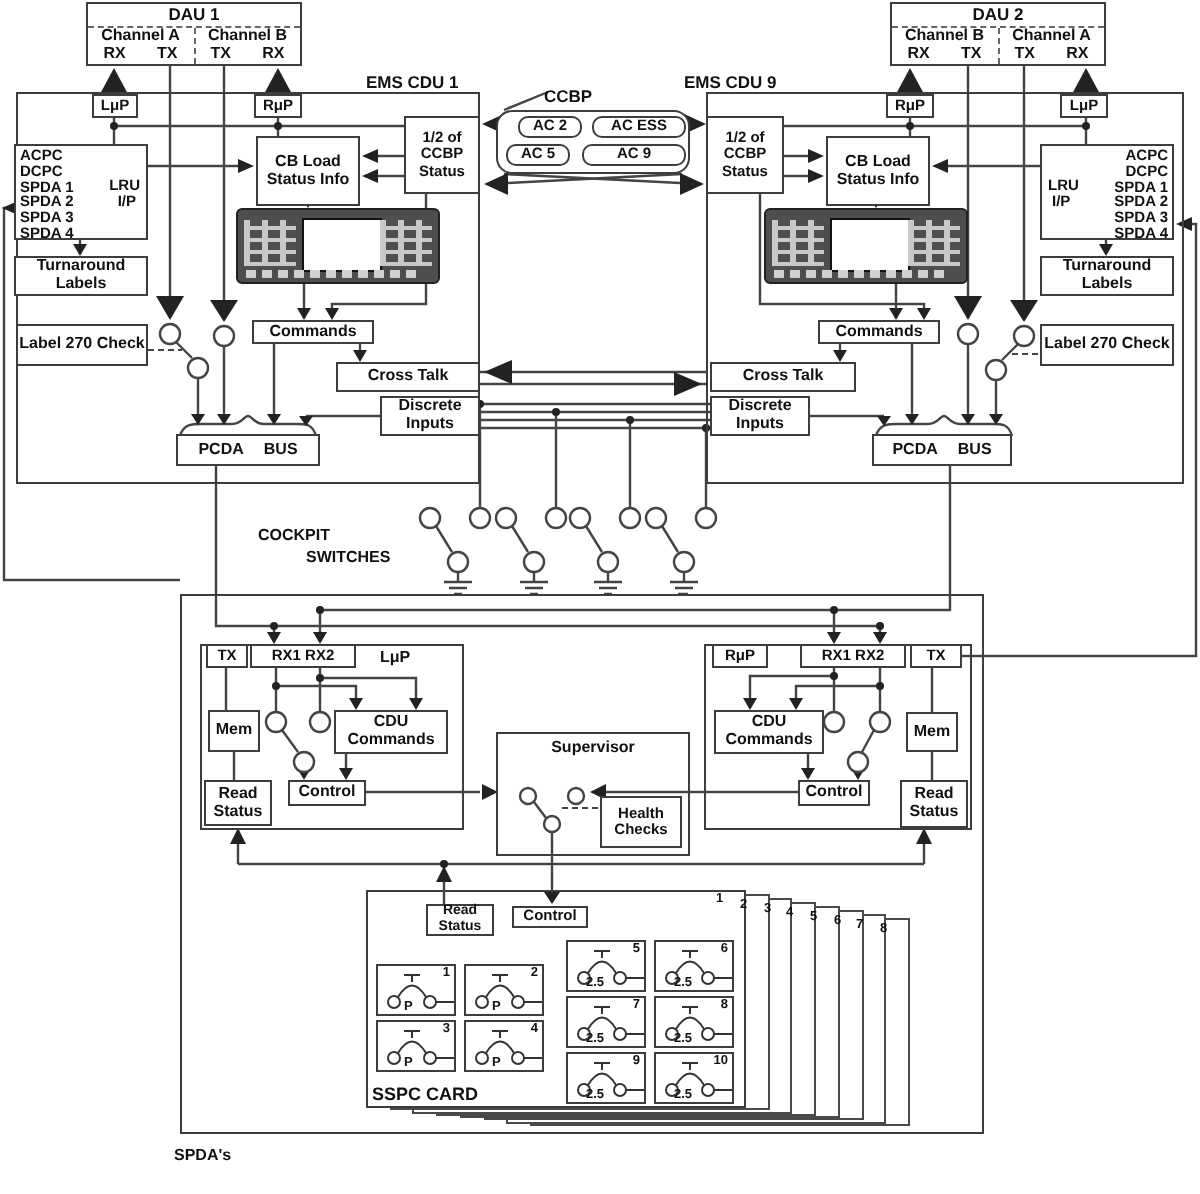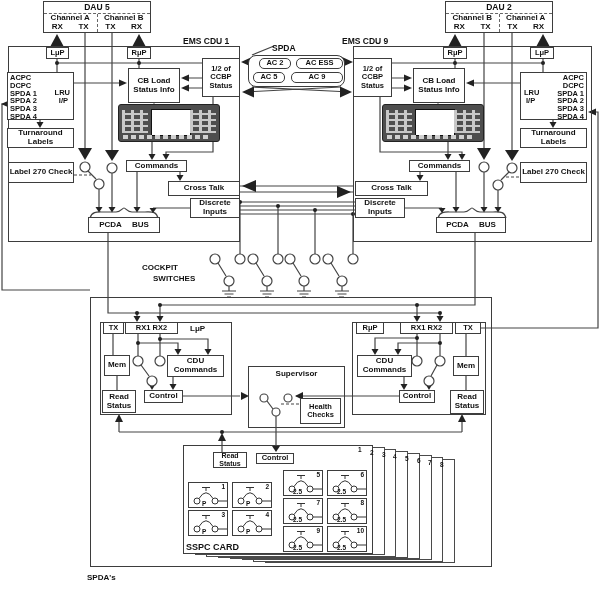--- a/index.html
+++ b/index.html
@@ -219,21 +219,21 @@
     <circle cx="417" cy="361" r="5"></circle>
         <circle cx="440" cy="361" r="5"></circle>
         <circle cx="429" cy="381" r="5"></circle>
     <circle cx="264" cy="398" r="4"></circle>
         <circle cx="288" cy="398" r="4"></circle>
         <circle cx="276" cy="412" r="4"></circle>
   </g>
 </svg>
 
 <div class="b dau" style="left:43px;top:1px;width:108px;height:32px">
-  <div class="dau-title">DAU 5</div>
+  <div class="dau-title">DAU 1</div>
   <div class="dau-body">
     <div class="dau-half">
           <div class="dau-chn">Channel A</div>
       <div class="dau-pins">
             <span>RX</span>
             <span>TX</span>
           </div>
         </div>
     <div class="dau-half r">
           <div class="dau-chn">Channel B</div>
@@ -267,21 +267,21 @@
 <div class="t f85" style="left:183px;top:36px">EMS CDU 1</div>
 <div class="t f85" style="left:342px;top:36px">EMS CDU 9</div>
 <div class="c" style="left:8px;top:46px;width:232px;height:196px"></div>
 <div class="c" style="left:353px;top:46px;width:239px;height:196px"></div>
 
 <div class="b f75" style="left:46px;top:47px;width:23px;height:12px">LμP</div>
 <div class="b f75" style="left:127px;top:47px;width:24px;height:12px">RμP</div>
 <div class="b f75" style="left:443px;top:47px;width:24px;height:12px">RμP</div>
 <div class="b f75" style="left:530px;top:47px;width:24px;height:12px">LμP</div>
 
-<div class="t f85" style="left:272px;top:43px">SPDA</div>
+<div class="t f85" style="left:272px;top:43px">CCBP</div>
 <div class="b" style="left:248px;top:55px;width:97px;height:32px;border-radius:8px">
   <div class="b f75" style="left:10px;top:2px;width:32px;height:11px;border-radius:5px">AC 2</div>
   <div class="b f75" style="left:47px;top:2px;width:47px;height:11px;border-radius:5px">AC ESS</div>
   <div class="b f75" style="left:4px;top:16px;width:32px;height:11px;border-radius:5px">AC 5</div>
   <div class="b f75" style="left:42px;top:16px;width:52px;height:11px;border-radius:5px">AC 9</div>
 </div>
 
 <div class="b f75" style="left:202px;top:58px;width:38px;height:39px">1/2 of CCBP Status</div>
 <div class="b f75" style="left:353px;top:58px;width:39px;height:39px">1/2 of CCBP Status</div>
 
@@ -339,21 +339,21 @@
         <span>BUS</span>
       </div>
 </div>
 <div class="b f8" style="left:436px;top:217px;width:70px;height:16px">
   <div class="pcda-row">
         <span>PCDA</span>
         <span>BUS</span>
       </div>
 </div>
 
-<div class="t f8" style="left:142px;top:263px">COCKPIT</div>
+<div class="t f8" style="left:129px;top:263px">COCKPIT</div>
 <div class="t f8" style="left:153px;top:274px">SWITCHES</div>
 
 <div class="c" style="left:90px;top:297px;width:402px;height:270px"></div>
 
 <div class="c" style="left:100px;top:322px;width:132px;height:93px"></div>
 <div class="b f75" style="left:103px;top:322px;width:21px;height:12px">TX</div>
 <div class="b f75" style="left:125px;top:322px;width:53px;height:12px">RX1 RX2</div>
 <div class="t f8" style="left:190px;top:324px">LμP</div>
 <div class="b f8" style="left:104px;top:355px;width:26px;height:21px">Mem</div>
 <div class="b f8" style="left:167px;top:355px;width:57px;height:22px">CDU Commands</div>

